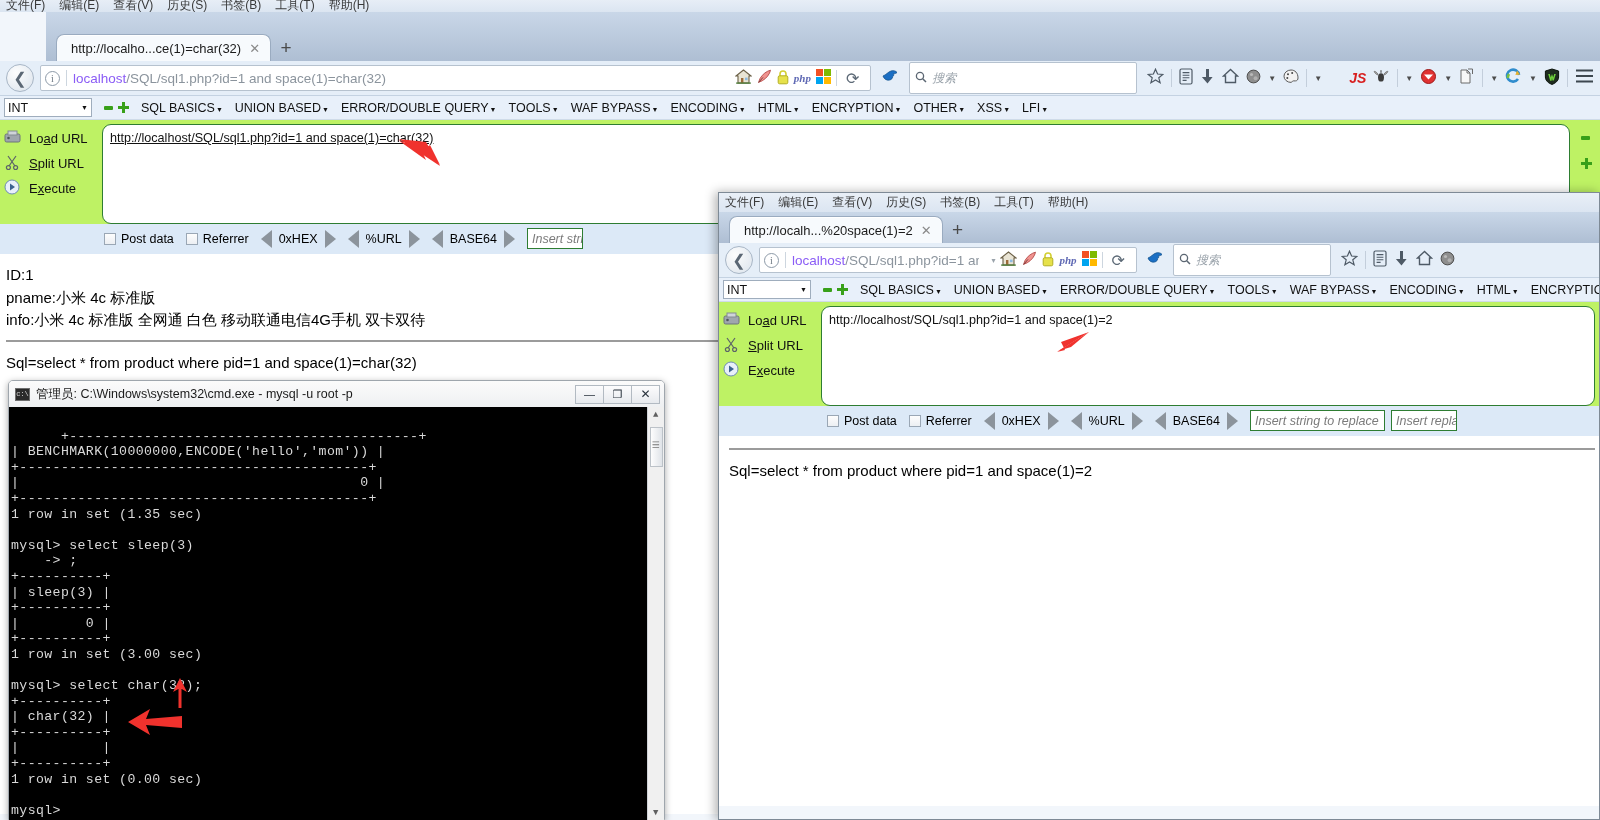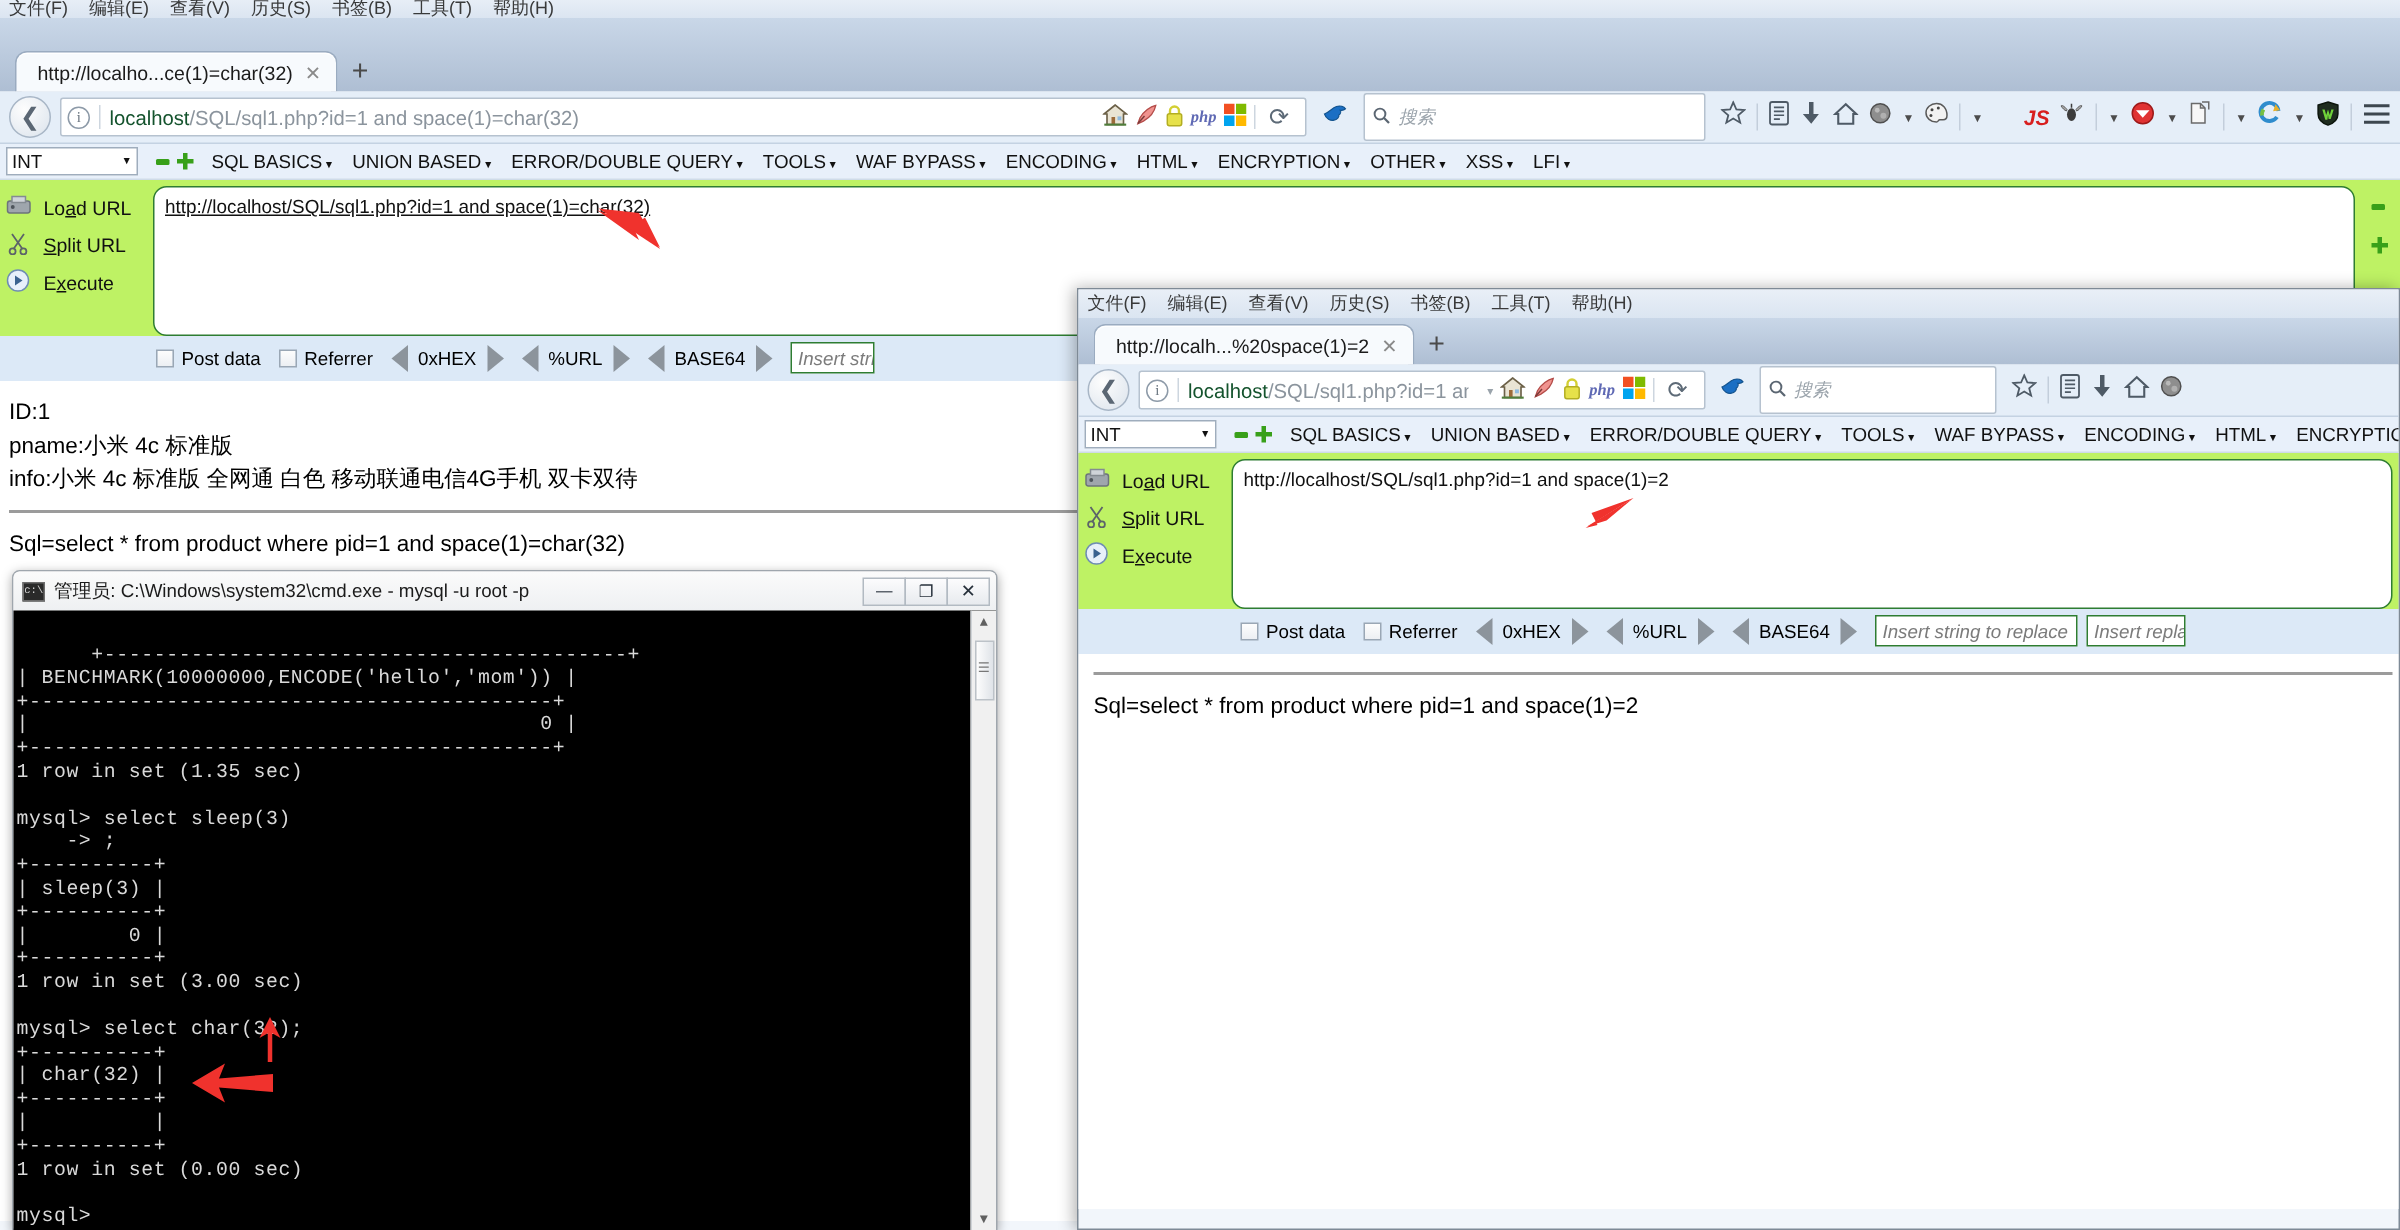--- a/index.html
+++ b/index.html
@@ -61,21 +61,21 @@
     font-size: 13.5px; min-width: 0;
   }
   .urlbar .infoicon {
     width: 15px; height: 15px; border-radius: 50%;
     border: 1.3px solid #8d9aa8; color: #6c7782; font-size: 10px;
     display: flex; align-items: center; justify-content: center;
     font-family: "Liberation Serif", serif; flex: none;
   }
   .urlsep { width: 1px; height: 16px; background: #cdd6df; flex: none; }
   .urltext { white-space: nowrap; overflow: hidden; color: #8b949d; }
-  .urltext b { color: #14532d; font-weight: normal; }
+  .urltext b { color: #8b5cf6; font-weight: normal; }
   .url-ic { display: flex; align-items: center; gap: 5px; flex: none; padding-right: 3px; }
   .searchbar {
     width: 228px; height: 32px; background: #fff;
     border: 1px solid #b6c2cf; border-radius: 2px;
     display: flex; align-items: center; gap: 5px; padding: 0 5px;
     font-size: 12px; color: #9aa3ab; font-style: italic; flex: none;
   }
   .tbicons { display: flex; align-items: center; gap: 7px; padding-left: 4px; }
   .tbicons .sep { width: 1px; height: 18px; background: #c3cedb; }
   .caret { font-size: 8px; color: #4c4c4c; }
@@ -215,21 +215,21 @@
     <div class="menubar" style="height:14px; margin-top:-2px;">
       <span class="mi">文件(F)</span>
       <span class="mi">编辑(E)</span>
       <span class="mi">查看(V)</span>
       <span class="mi">历史(S)</span>
       <span class="mi">书签(B)</span>
       <span class="mi">工具(T)</span>
       <span class="mi">帮助(H)</span>
     </div>
 
-    <div class="tabstrip" style="height:49px;">
+    <div class="tabstrip" style="height:49px;margin-left:46px;">
       <div class="tab">
         <span>http://localho...ce(1)=char(32)</span>
         <span class="x">✕</span>
       </div>
       <div class="newtab">+</div>
     </div>
 
     <div class="navbar" style="height:35px;">
       <div class="backbtn">❮</div>
       <div class="urlbar">

